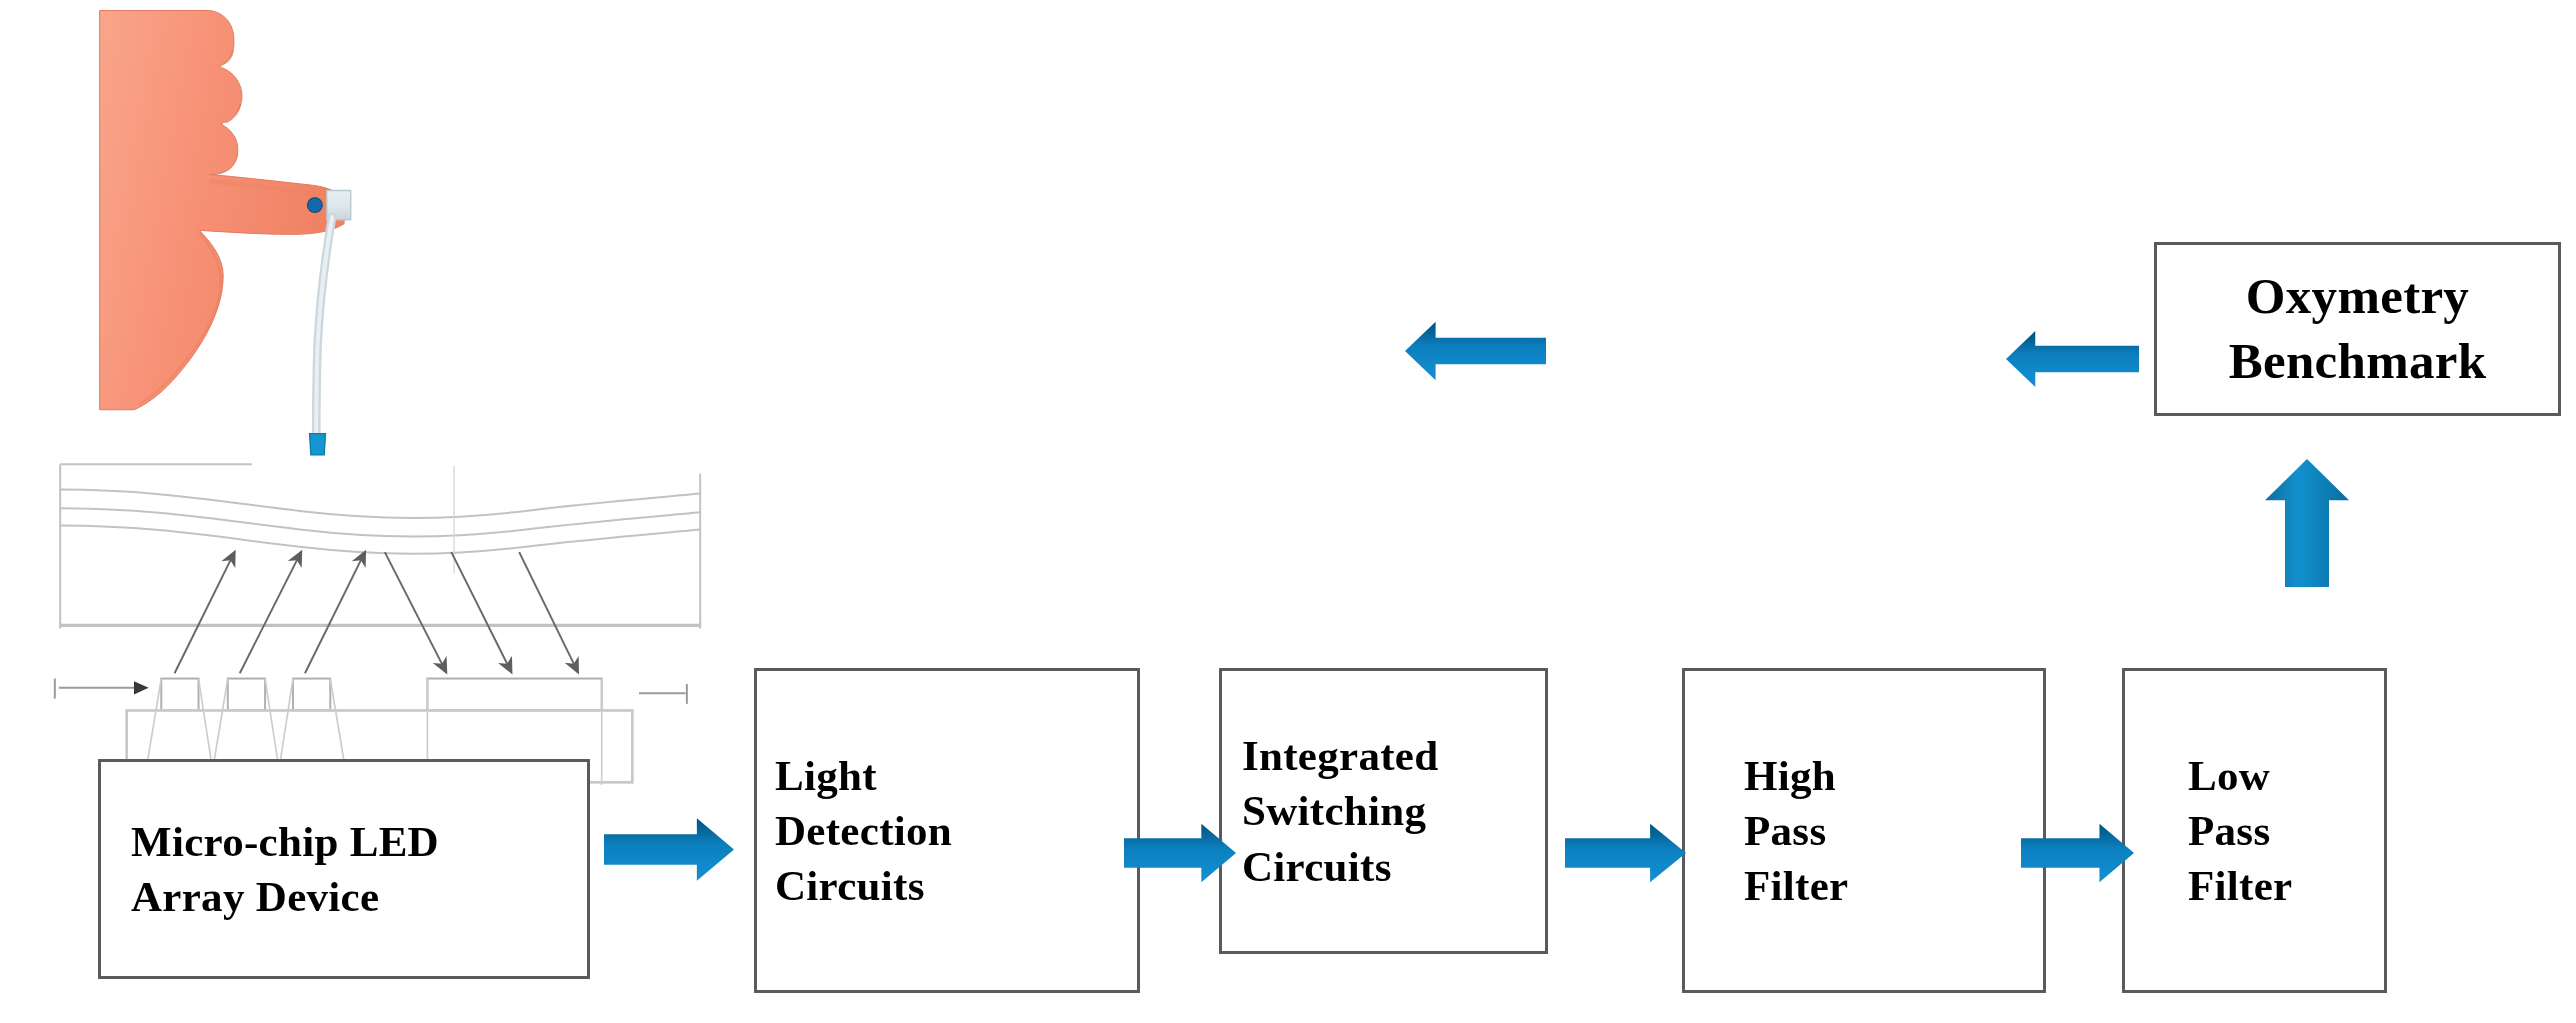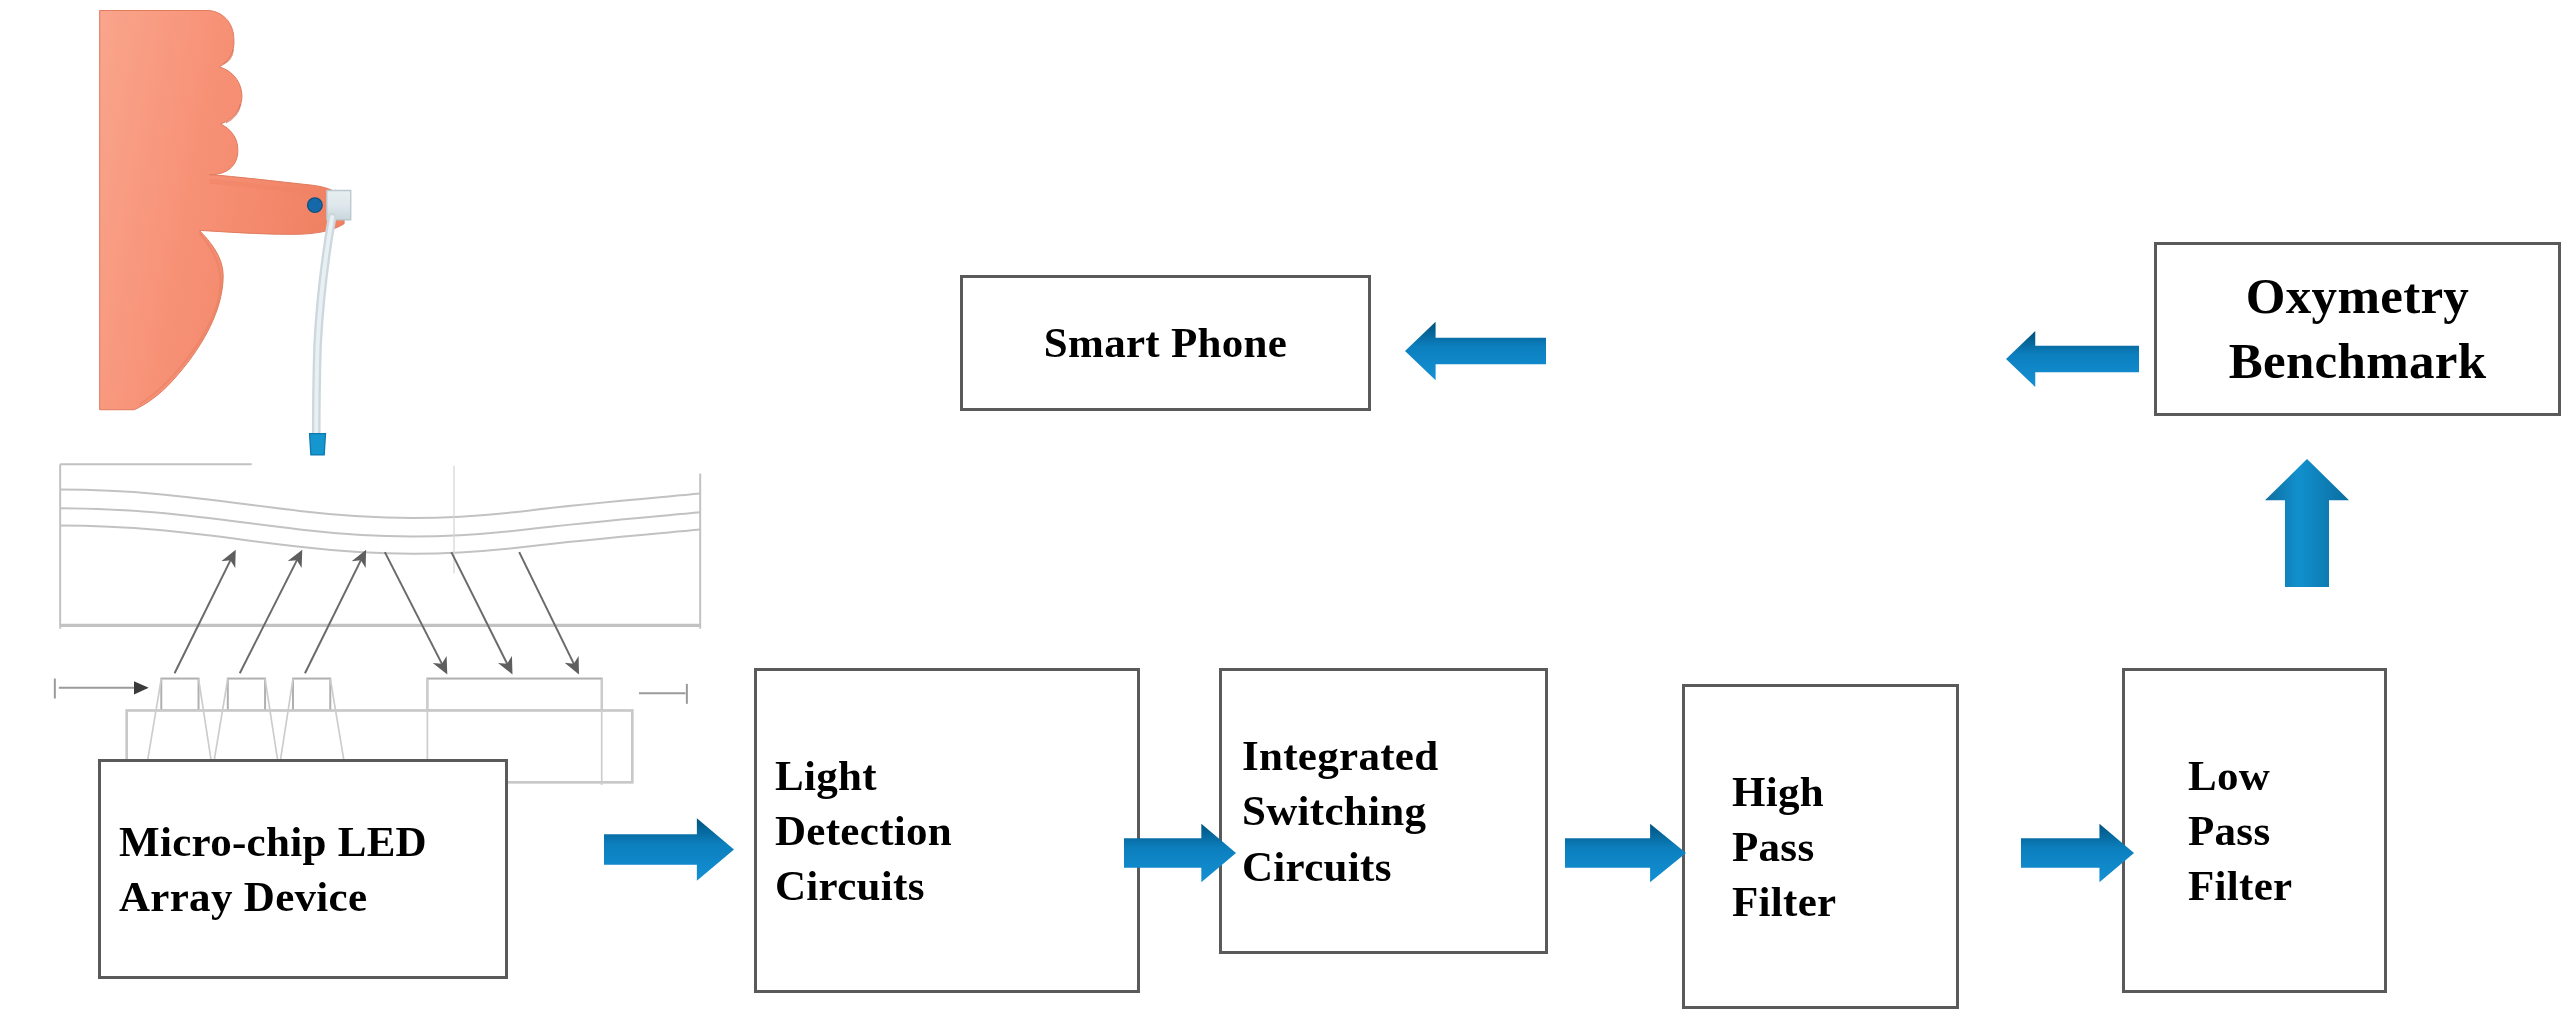--- a/index.html
+++ b/index.html
@@ -187,52 +187,49 @@
 
       <g stroke="#cccccc" stroke-width="2.5" fill="none">
         <path d="M 186 486 C 200 520 230 540 300 548"></path>
         <path d="M 392 486 C 420 520 470 542 520 548"></path>
         <path d="M 612 486 C 612 514 580 534 520 548"></path>
         <path d="M 874 486 C 874 516 820 540 720 548"></path>
       </g>
     </svg>
   </div>
 
-  <div class="box leftal" style="left:98px; top:759px; width:410px; height:220px; font-size:43px; padding-left:18px;">
+  <div class="box leftal" style="left:98px; top:759px; width:492px; height:220px; font-size:43px; padding-left:30px;">
     <span class="box-label">Micro-chip LED
 Array Device</span>
   </div>
 
   <div class="box leftal" style="left:754px; top:668px; width:386px; height:325px; font-size:43px; padding-left:18px;">
     <span class="box-label">Light
 Detection
 Circuits</span>
   </div>
 
   <div class="box leftal" style="left:1219px; top:668px; width:329px; height:286px; font-size:43px; padding-left:20px;">
     <span class="box-label">Integrated
 Switching
 Circuits</span>
   </div>
 
-  <div class="box leftal" style="left:1682px; top:668px; width:277px; height:325px; font-size:43px; padding-left:47px;margin-top:16px;">
+  <div class="box leftal" style="left:1682px; top:668px; width:364px; height:325px; font-size:43px; padding-left:59px;">
     <span class="box-label">High
 Pass
 Filter</span>
   </div>
 
   <div class="box leftal" style="left:2122px; top:668px; width:265px; height:325px; font-size:43px; padding-left:63px;">
     <span class="box-label">Low
 Pass
 Filter</span>
   </div>
 
-  <div class="box center" style="left:960px; top:275px; width:411px; height:136px; font-size:43px;">
-    <span class="box-label">Smart Phone</span>
-  </div>
 
 
   <div class="box center" style="left:2154px; top:242px; width:407px; height:174px; font-size:51px;">
     <span class="box-label">Oxymetry
 Benchmark</span>
   </div>
 
   <div class="arrow" style="left:2006px; top:319px; width:133px; height:80px;">
     <svg viewBox="0 0 200 120" preserveAspectRatio="none">
       <defs>

